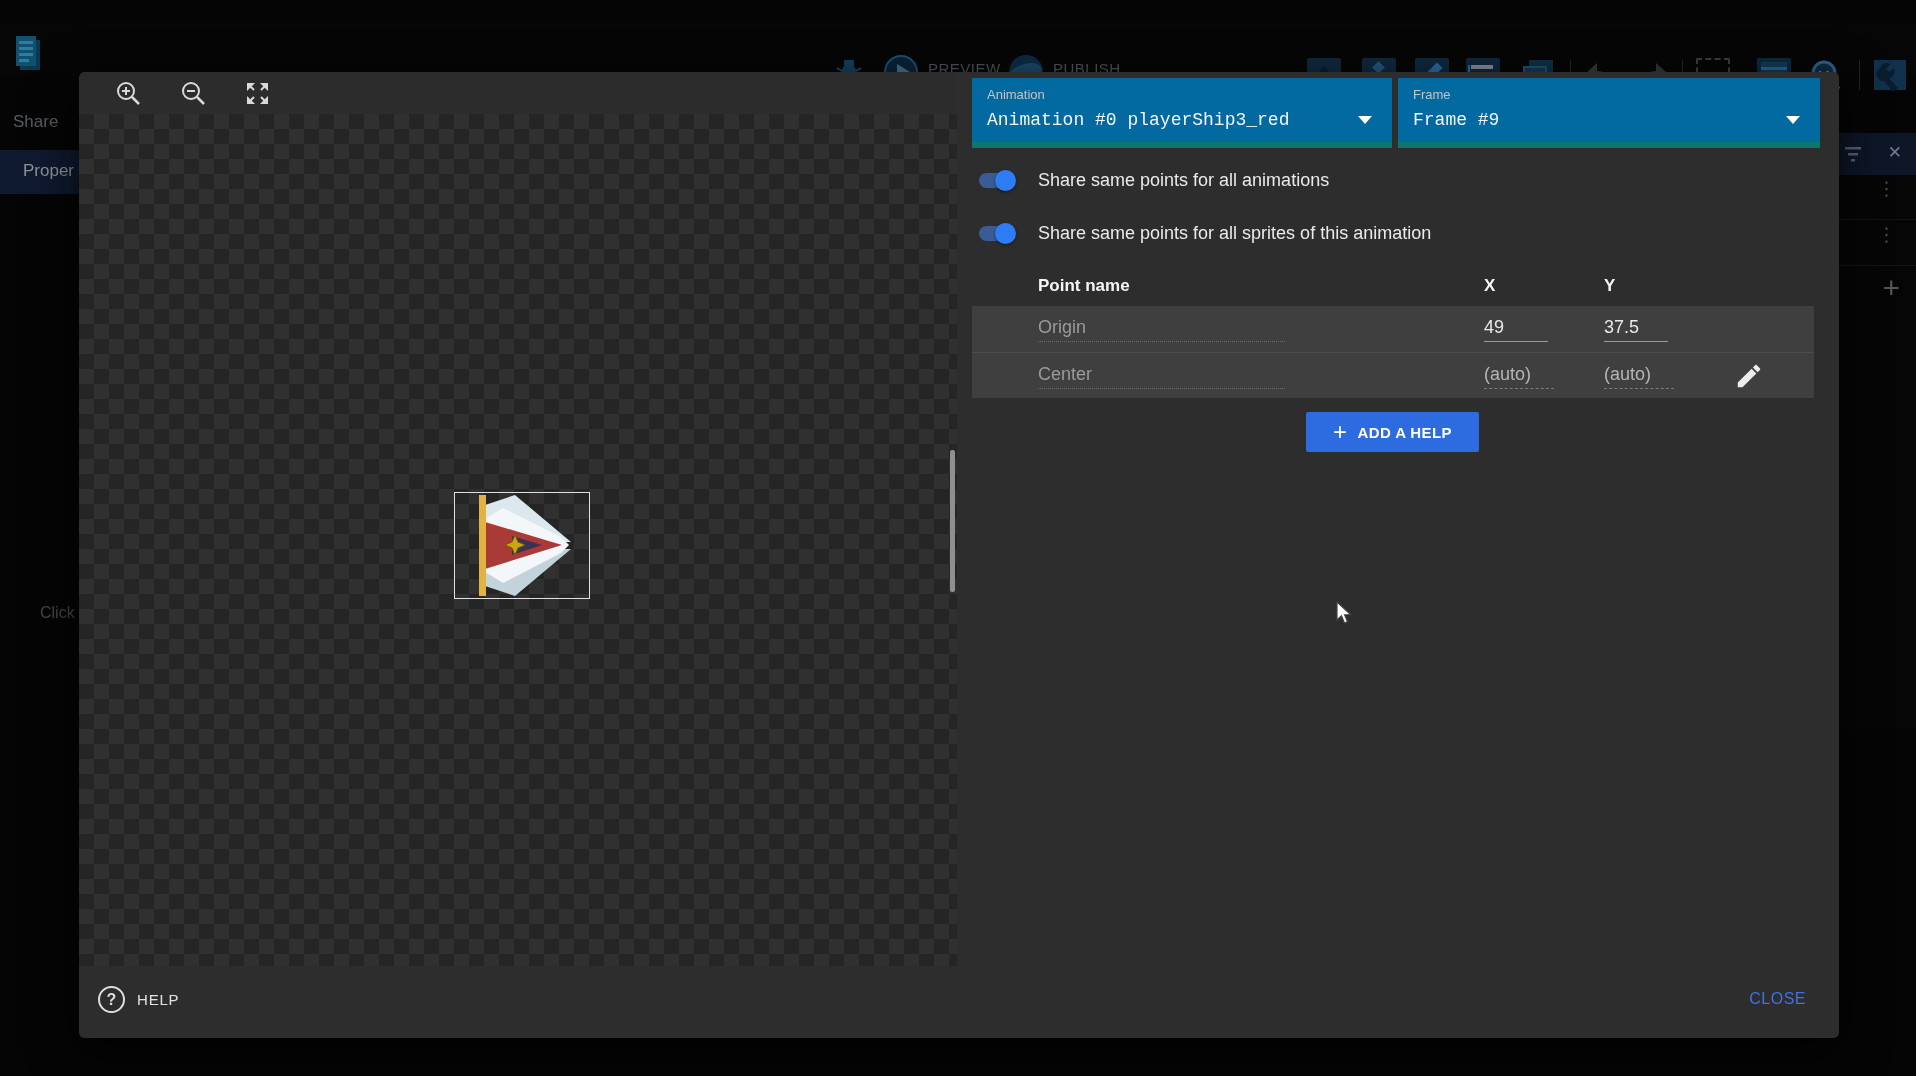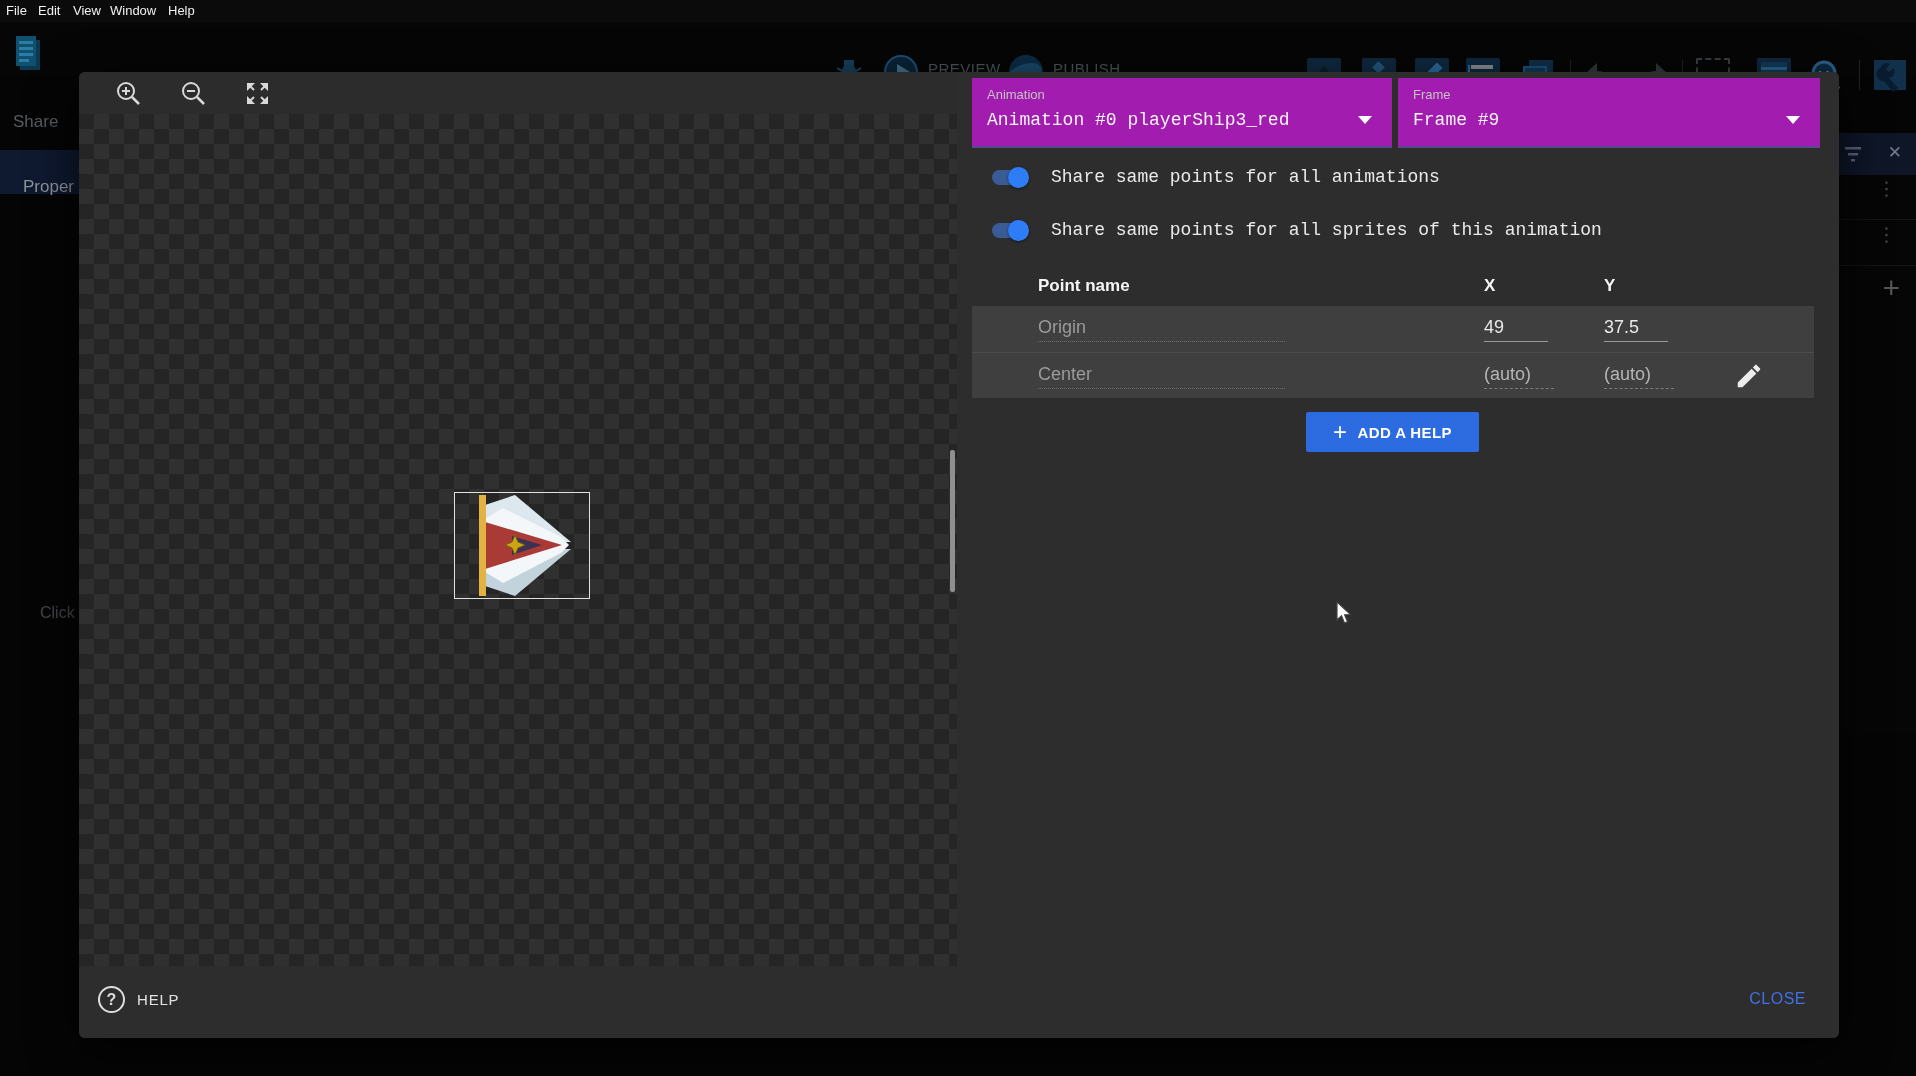--- a/index.html
+++ b/index.html
@@ -23,21 +23,21 @@
                   background:#0c2c46; overflow:hidden; }
   .globe-circle::after { content:""; position:absolute; left:-6px; top:10px; width:40px; height:22px;
                          background:#1a4a6d; transform:rotate(-25deg); border-radius:50%; }
   .ticon { position:absolute; top:58px; width:34px; height:34px; border-radius:2px; background:#0f2940; overflow:hidden; }
   .ticon .inner { position:absolute; background:#245880; }
   .tsep { position:absolute; top:60px; width:1px; height:30px; background:#1f2227; }
   .ghost-arrow { position:absolute; top:58px; width:36px; height:34px; }
 
   .tab-home { position:absolute; left:13px; top:112px; font-size:17px; color:#575c61; }
   .tab-row-selected { position:absolute; left:0; top:150px; width:100px; height:44px; background:#0f1930; }
-  .tab-row-selected span { position:absolute; left:23px; top:11px; font-size:17px; color:#8d939b;margin-top:16px; }
+  .tab-row-selected span { position:absolute; left:23px; top:11px; font-size:17px; color:#8d939b; }
   .clipped-click { position:absolute; left:40px; top:604px; font-size:16px; color:#44474b; }
 
   
   .rstrip { position:absolute; left:1839px; top:133px; width:77px; height:600px; background:#060606; }
   .rstrip-header { position:absolute; left:0; top:0; width:77px; height:42px; background:#0e1628; }
   .rs-row { position:absolute; left:0; width:77px; height:45px; border-bottom:1px solid #141414; }
   .kebab { position:absolute; right:20px; top:9px; font-size:19px; line-height:9px; color:#4c4c4c; letter-spacing:0; }
   .rs-plus { position:absolute; right:16px; top:4px; font-size:30px; font-weight:300; color:#565656; }
 
   
@@ -61,27 +61,27 @@
              background-color:#252525;
              background-image:
                linear-gradient(45deg,#303030 25%,transparent 25%,transparent 75%,#303030 75%),
                linear-gradient(45deg,#303030 25%,transparent 25%,transparent 75%,#303030 75%);
              background-size:30px 30px; background-position:0 0,15px 15px; }
   .canvas-scroll { position:absolute; left:871px; top:378px; width:5px; height:142px; background:#8f8f8f; border-radius:2px; }
   .sprite-box { position:absolute; left:375px; top:420px; width:136px; height:107px; border:1px solid #e0e0e0; }
 
   
   .panel { position:absolute; left:878px; top:0; width:882px; height:894px; background:#2d2d2d; }
-  .select-box { position:absolute; top:6px; height:70px; background:#a21caf; border-bottom:1px solid #0f766e; cursor:pointer; }
+  .select-box { position:absolute; top:6px; height:70px; background:#0369a1; border-bottom:6px solid #0f766e; cursor:pointer; }
   .select-box .lbl { position:absolute; left:15px; top:9px; font-size:13px; color:#c4c4c4; }
   .select-box .val { position:absolute; left:15px; top:32px; font-size:18px; color:#f5f5f5;font-family:Liberation Mono, monospace; }
   .select-arrow { position:absolute; right:20px; top:38px; width:0; height:0;
                   border-left:7px solid transparent; border-right:7px solid transparent; border-top:8px solid #ffffff; }
 
-  .toggle-row { position:absolute; left:32px; height:26px; display:flex; align-items:flex-start; cursor:pointer;font-family:Liberation Mono, monospace; }
+  .toggle-row { position:absolute; left:19px; height:26px; display:flex; align-items:center; cursor:pointer; }
   .switch { position:relative; width:40px; height:21px; margin-right:22px; }
   .switch .track { position:absolute; left:3px; top:3px; width:34px; height:15px; border-radius:8px; background:#3a5c96; }
   .switch .thumb { position:absolute; right:0; top:0; width:21px; height:21px; border-radius:50%; background:#2e7df6;
                    box-shadow:0 1px 3px rgba(0,0,0,.5); }
   .toggle-row .tlabel { font-size:18px; color:#eaeaea; }
 
   .tbl-header { position:absolute; top:204px; font-size:17px; font-weight:bold; color:#f5f5f5; }
   .tbl-row { position:absolute; left:15px; width:842px; height:46px; background:#3f3f3f; }
   .tbl-row.second { border-top:1px solid #4b4b4b; }
   .fld { position:absolute; top:11px; font-size:18px; padding-bottom:3px; }
@@ -102,27 +102,20 @@
   .help-text { font-size:15px; letter-spacing:.8px; color:#e3e3e3; }
   .close-btn { position:absolute; right:33px; top:24px; font-size:16px; letter-spacing:.5px; color:#4170e4; cursor:pointer; }
 
   .cursor { position:absolute; left:1333px; top:600px; z-index:30; }
 </style>
 </head>
 <body>
 
 <div class="screen">
 
-  <div class="menubar">
-    <span class="menu-item" style="left:6px">File</span>
-    <span class="menu-item" style="left:38px">Edit</span>
-    <span class="menu-item" style="left:73px">View</span>
-    <span class="menu-item" style="left:110px">Window</span>
-    <span class="menu-item" style="left:168px">Help</span>
-  </div>
 
   <div class="toolbar"></div>
 
   <svg class="proj-icon" viewBox="0 0 30 42">
     <rect x="6" y="6" width="20" height="30" fill="#0d3a52"></rect>
     <rect x="2" y="2" width="20" height="30" fill="#11516f"></rect>
     <rect x="5" y="7" width="14" height="3" fill="#2a7da3"></rect>
     <rect x="5" y="13" width="14" height="3" fill="#2a7da3"></rect>
     <rect x="5" y="19" width="14" height="3" fill="#2a7da3"></rect>
     <rect x="5" y="25" width="10" height="3" fill="#2a7da3"></rect>

